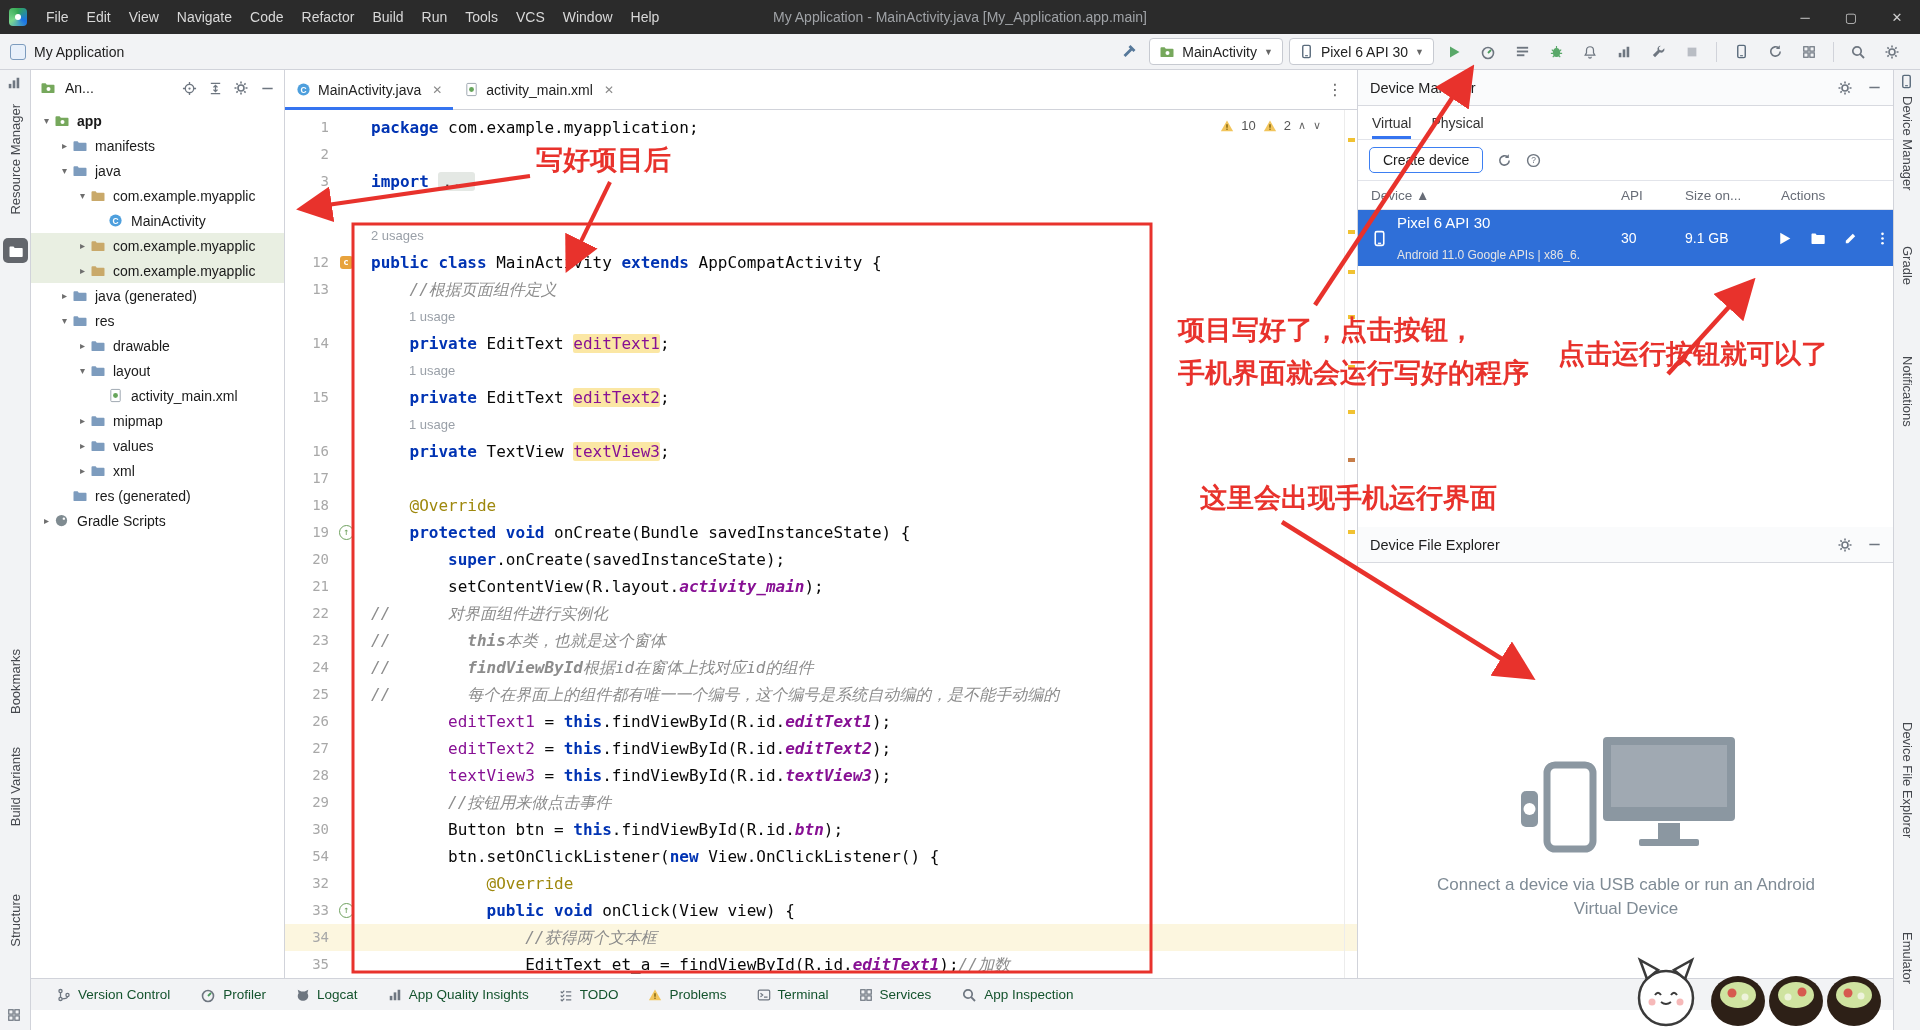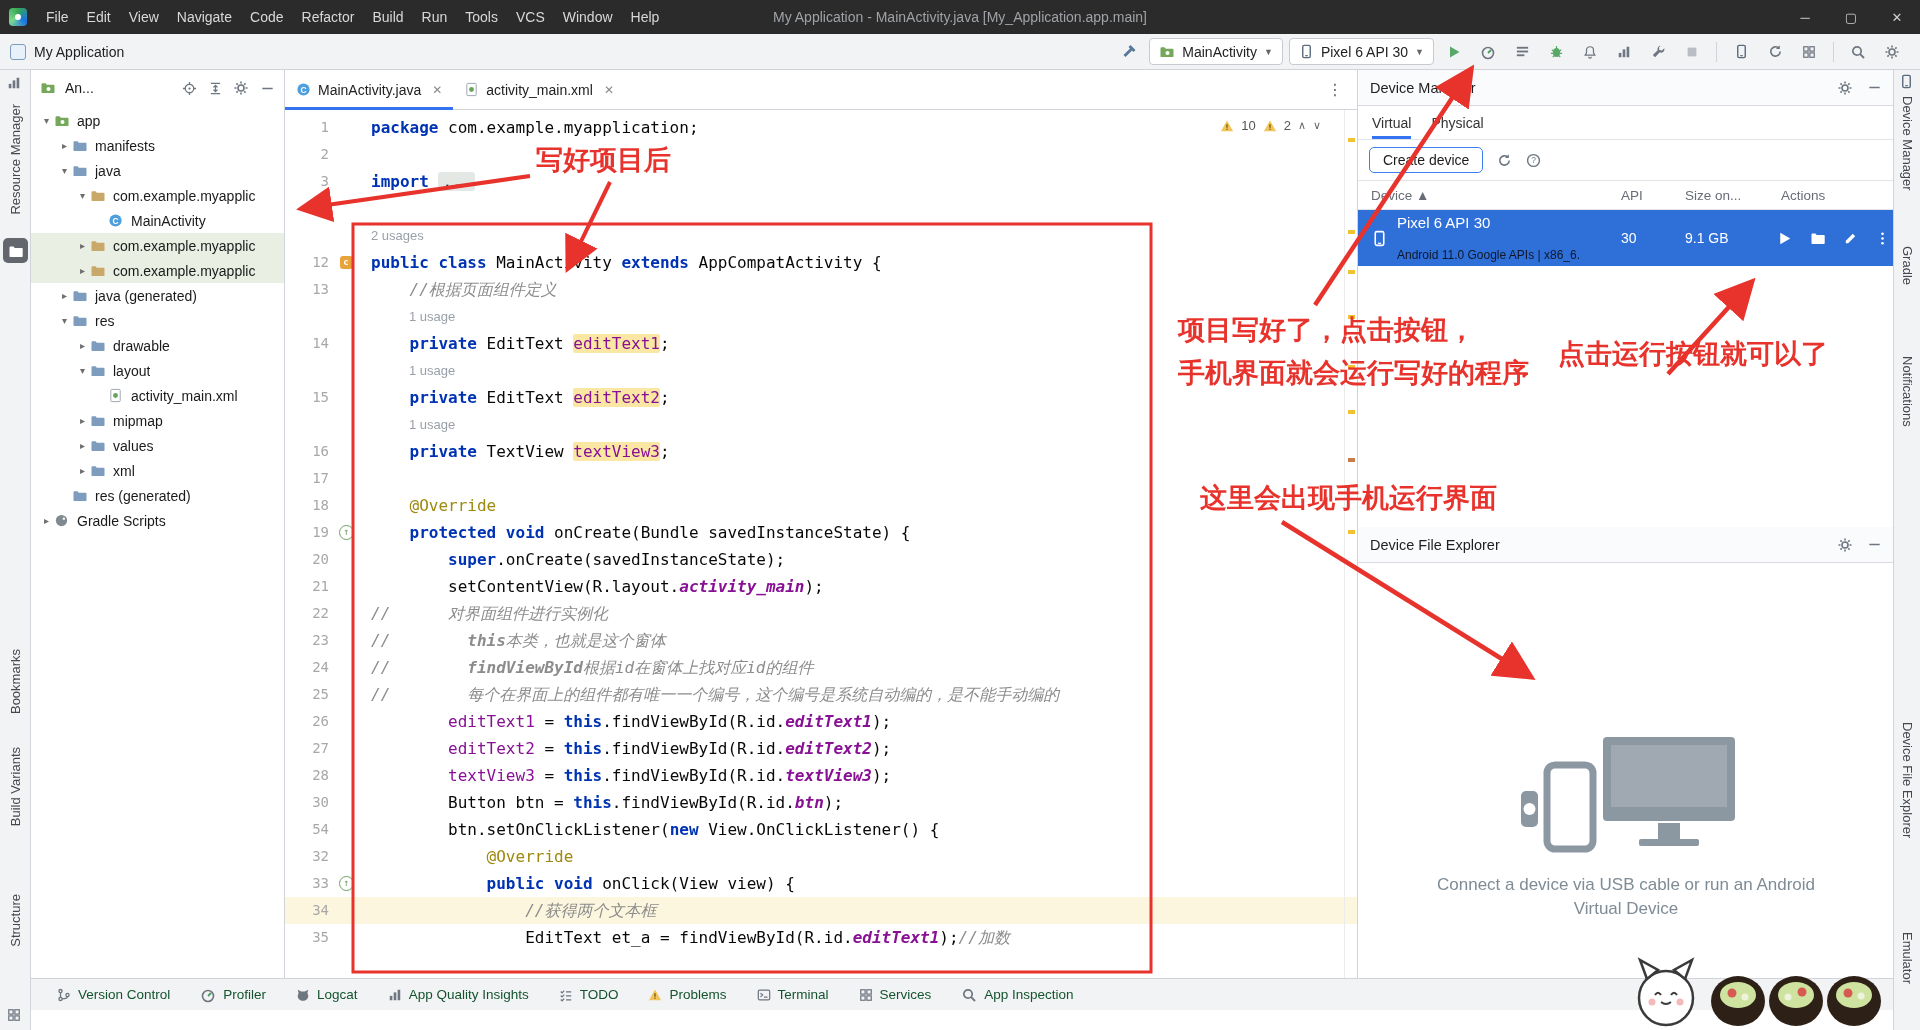--- a/index.html
+++ b/index.html
@@ -51,21 +51,21 @@
     background:#fff; border-right:1px solid #d1d3da; overflow:hidden; z-index:3; }
   .pp-toolbar { height:36px; display:flex; align-items:center; padding:0 8px; gap:8px; font-size:14px; }
   .pp-toolbar .spacer { flex:1; }
   .pp-ico { width:18px; height:18px; display:flex; align-items:center; justify-content:center; }
   .tree { padding-top:2px; }
   .tree-row { height:25px; display:flex; align-items:center; font-size:14px; white-space:nowrap; }
   .tree-row.hl { background:#e9efe2; }
   .tree-row .chev { width:15px; text-align:center; color:#6e6e6e; font-size:10px; flex:none; }
   .tree-row .ticon { width:18px; height:16px; flex:none; display:flex; align-items:center; }
   .tree-row .tlabel { margin-left:5px; overflow:hidden; }
-  .tree-row.bold .tlabel { font-weight:normal; }
+  .tree-row.bold .tlabel { font-weight:bold; }
 
   
   .editor { position:absolute; left:285px; top:70px; width:1072px; height:908px; background:#fff; overflow:hidden; }
   .tabbar { height:40px; border-bottom:1px solid #d1d3da; display:flex; align-items:center; background:#fff; }
   .tab { display:flex; align-items:center; gap:7px; padding:0 11px; height:40px; font-size:14px; color:#222; }
   .tab.sel { box-shadow:inset 0 -3px 0 #3574f0; background:#ffffff; }
   .tab .close { color:#8a8a8a; font-size:12px; margin-left:4px; }
   .tab-kebab { margin-left:auto; padding:0 14px; color:#666; font-size:16px; }
   .code-area { position:relative; padding-top:4px; }
   .code-row { display:flex; height:27px; line-height:27px;
@@ -109,21 +109,21 @@
   .dm-tab.sel { box-shadow:inset 0 -3px 0 #3574f0; }
   .dm-toolbar { height:40px; display:flex; align-items:center; gap:14px; padding:0 11px; }
   .create-btn { border:1px solid #3d7ff2; background:#fff; color:#1c1c1c; border-radius:5px;
     padding:4px 13px; font-size:14px; font-family:inherit; }
   .dm-grid { display:grid; grid-template-columns:250px 64px 96px 1fr; align-items:center; }
   .dm-thead { height:30px; color:#676c76; font-size:13.5px; border-top:1px solid #e2e4ea; border-bottom:1px solid #e2e4ea; }
   .dm-thead span { padding-left:13px; }
   .dm-row { height:56px; background:#2f6fd8; color:#fff; }
   .dm-devcell { display:flex; align-items:center; gap:9px; padding-left:13px; }
   .dm-devname { font-size:15px; }
-  .dm-devsub { font-size:12px; color:#0f172a; margin-top:17px; white-space:nowrap; }
+  .dm-devsub { font-size:12px; color:#e5e5e5; margin-top:17px; white-space:nowrap; }
   .dm-cell { padding-left:13px; font-size:14px; }
   .dm-actions { display:flex; gap:17px; align-items:center; padding-left:8px; }
   .dfe { position:absolute; left:0; top:457px; width:536px; height:451px; overflow:hidden; }
   .dfe-body { position:relative; height:415px; }
   .dfe-graphic { position:absolute; left:50%; top:168px; transform:translateX(-50%); }
   .dfe-msg { position:absolute; left:50%; top:310px; transform:translateX(-50%); width:420px;
     text-align:center; color:#7f8b95; font-size:17px; line-height:24px; }
 
   
   .statusbar { position:absolute; left:31px; top:978px; width:1862px; height:32px; background:#f2f3f5;
@@ -594,20 +594,21 @@
         <div class="code-row"><span class="ln">19</span><span class="gicon"><span class="ovr">↑</span></span><span class="foldc"></span><span class="code-text"><span class="tok-p">    </span><span class="tok-k">protected void </span><span class="tok-p">onCreate(Bundle savedInstanceState) {</span></span></div>
         <div class="code-row"><span class="ln">20</span><span class="gicon"></span><span class="foldc"></span><span class="code-text"><span class="tok-p">        </span><span class="tok-k">super</span><span class="tok-p">.onCreate(savedInstanceState);</span></span></div>
         <div class="code-row"><span class="ln">21</span><span class="gicon"></span><span class="foldc"></span><span class="code-text"><span class="tok-p">        setContentView(R.layout.</span><span class="tok-si">activity_main</span><span class="tok-p">);</span></span></div>
         <div class="code-row"><span class="ln">22</span><span class="gicon"></span><span class="foldc"></span><span class="code-text"><span class="tok-c">//      对界面组件进行实例化</span></span></div>
         <div class="code-row"><span class="ln">23</span><span class="gicon"></span><span class="foldc"></span><span class="code-text"><span class="tok-c">//        </span><span class="tok-cb">this</span><span class="tok-c">本类，也就是这个窗体</span></span></div>
         <div class="code-row"><span class="ln">24</span><span class="gicon"></span><span class="foldc"></span><span class="code-text"><span class="tok-c">//        </span><span class="tok-cb">findViewById</span><span class="tok-c">根据id在窗体上找对应id的组件</span></span></div>
         <div class="code-row"><span class="ln">25</span><span class="gicon"></span><span class="foldc"></span><span class="code-text"><span class="tok-c">//        每个在界面上的组件都有唯一一个编号，这个编号是系统自动编的，是不能手动编的</span></span></div>
         <div class="code-row"><span class="ln">26</span><span class="gicon"></span><span class="foldc"></span><span class="code-text"><span class="tok-p">        </span><span class="tok-f">editText1</span><span class="tok-p"> = </span><span class="tok-k">this</span><span class="tok-p">.findViewById(R.id.</span><span class="tok-si">editText1</span><span class="tok-p">);</span></span></div>
         <div class="code-row"><span class="ln">27</span><span class="gicon"></span><span class="foldc"></span><span class="code-text"><span class="tok-p">        </span><span class="tok-f">editText2</span><span class="tok-p"> = </span><span class="tok-k">this</span><span class="tok-p">.findViewById(R.id.</span><span class="tok-si">editText2</span><span class="tok-p">);</span></span></div>
         <div class="code-row"><span class="ln">28</span><span class="gicon"></span><span class="foldc"></span><span class="code-text"><span class="tok-p">        </span><span class="tok-f">textView3</span><span class="tok-p"> = </span><span class="tok-k">this</span><span class="tok-p">.findViewById(R.id.</span><span class="tok-si">textView3</span><span class="tok-p">);</span></span></div>
+        <div class="code-row"><span class="ln">29</span><span class="gicon"></span><span class="foldc"></span><span class="code-text"><span class="tok-p">        </span><span class="tok-c">//按钮用来做点击事件</span></span></div>
         <div class="code-row"><span class="ln">30</span><span class="gicon"></span><span class="foldc"></span><span class="code-text"><span class="tok-p">        Button btn = </span><span class="tok-k">this</span><span class="tok-p">.findViewById(R.id.</span><span class="tok-si">btn</span><span class="tok-p">);</span></span></div>
         <div class="code-row"><span class="ln">54</span><span class="gicon"></span><span class="foldc"></span><span class="code-text"><span class="tok-p">        btn.setOnClickListener(</span><span class="tok-k">new </span><span class="tok-p">View.OnClickListener() {</span></span></div>
         <div class="code-row"><span class="ln">32</span><span class="gicon"></span><span class="foldc"></span><span class="code-text"><span class="tok-p">            </span><span class="tok-a">@Override</span></span></div>
         <div class="code-row"><span class="ln">33</span><span class="gicon"><span class="ovr">↑</span></span><span class="foldc"></span><span class="code-text"><span class="tok-p">            </span><span class="tok-k">public void </span><span class="tok-p">onClick(View view) {</span></span></div>
         <div class="code-row cur"><span class="ln">34</span><span class="gicon"></span><span class="foldc"></span><span class="code-text"><span class="tok-p">                </span><span class="tok-c">//获得两个文本框</span></span></div>
         <div class="code-row"><span class="ln">35</span><span class="gicon"></span><span class="foldc"></span><span class="code-text"><span class="tok-p">                EditText et_a = findViewById(R.id.</span><span class="tok-si">editText1</span><span class="tok-p">);</span><span class="tok-c">//加数</span></span></div>
       </div>
     <div class="stripe">
       <span class="tick" style="top:28px"></span>
       <span class="tick" style="top:120px"></span>

